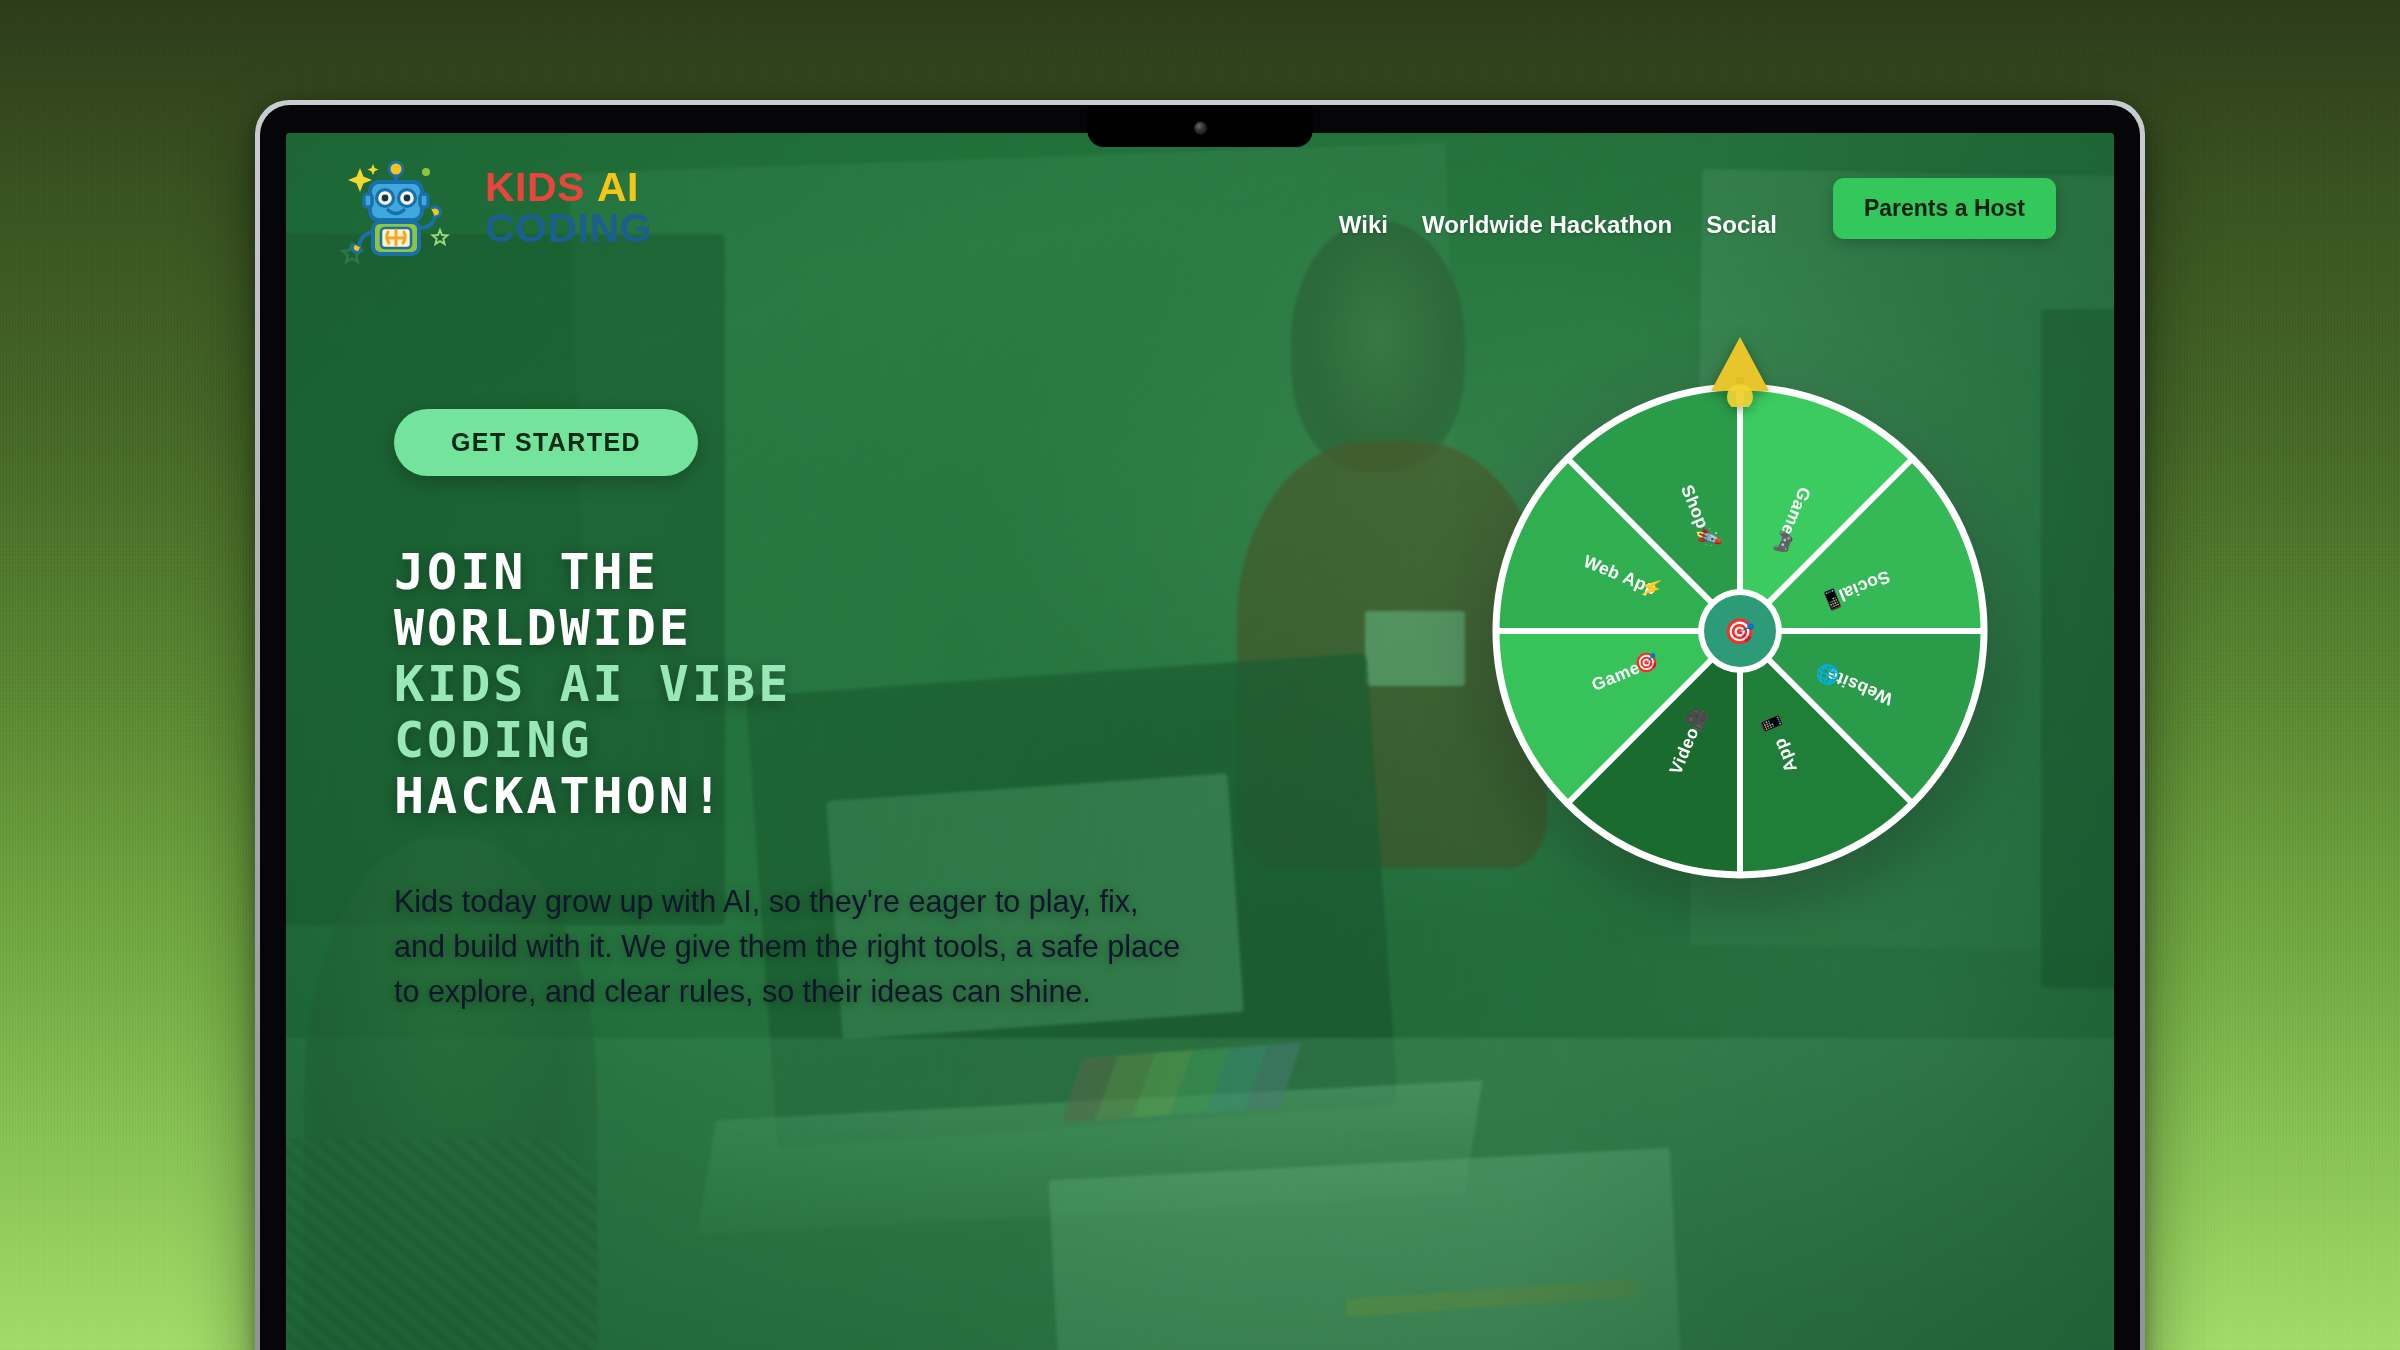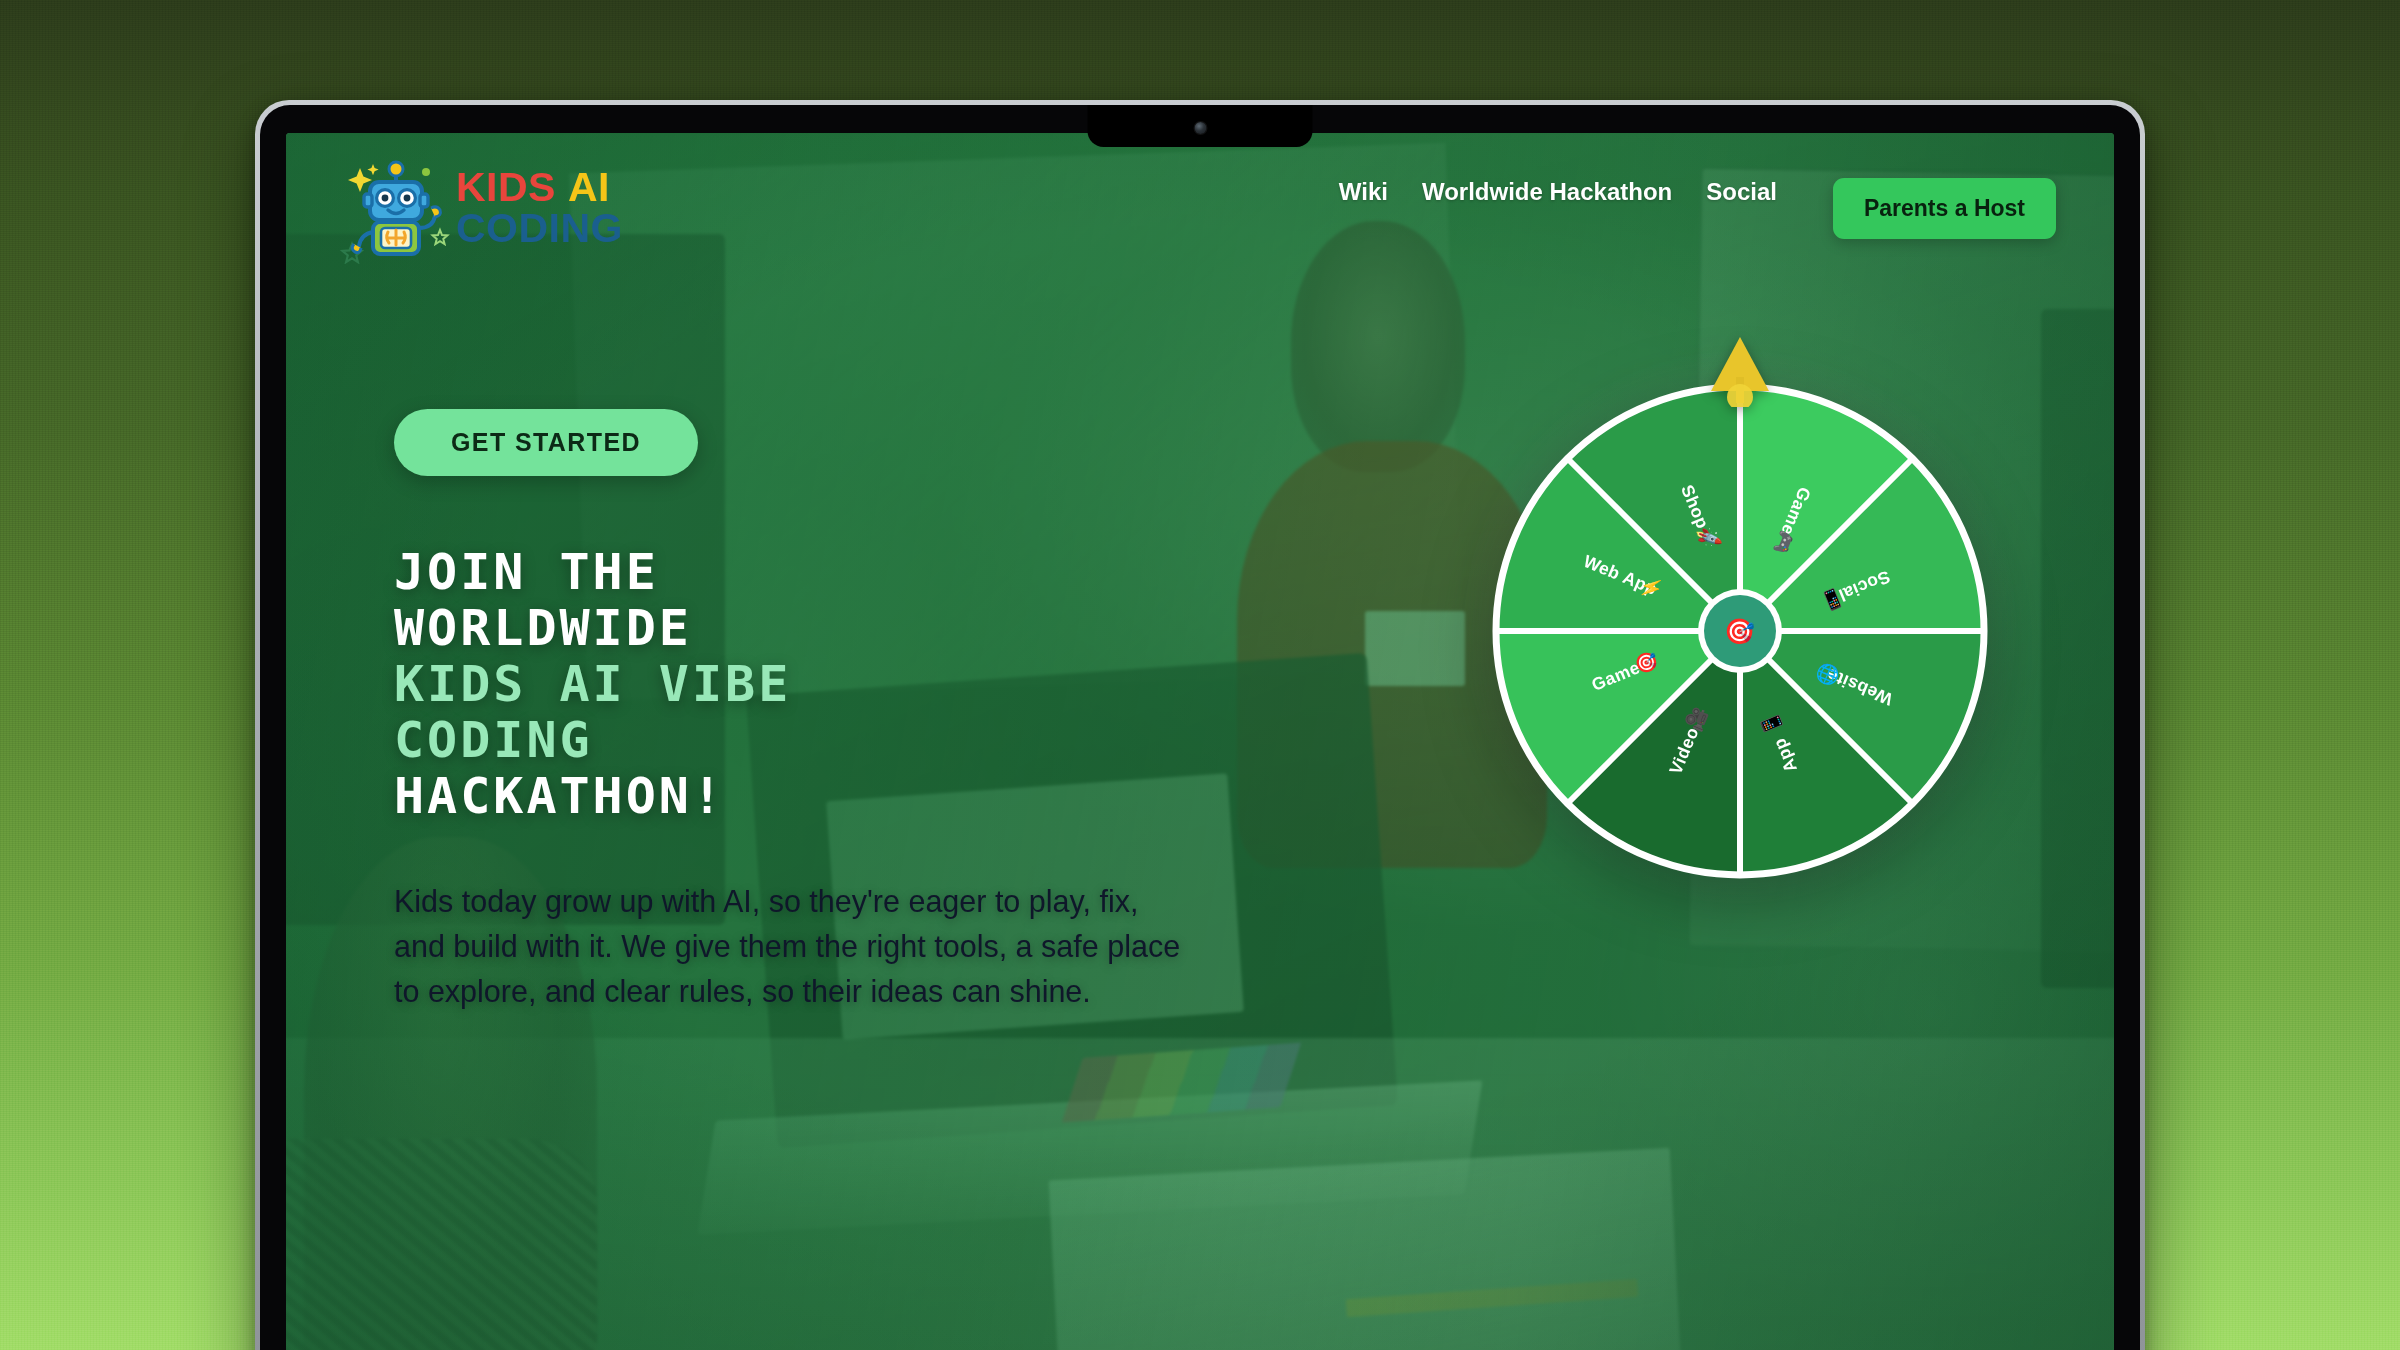--- a/index.html
+++ b/index.html
@@ -155,28 +155,28 @@
     position:absolute; inset:0;
     background:radial-gradient(ellipse 92% 86% at 48% 44%, rgba(0,0,0,0) 42%, rgba(10,46,24,.30) 100%);
   }
 
   
   #site-header{
     position:absolute; left:0; right:0; top:0; height:150px;
     display:flex; align-items:center; justify-content:space-between;
     padding:0 58px 0 54px; z-index:6;
   }
-  #logo{ display:flex; align-items:center; gap:4px; position:relative; }
+  #logo{ display:flex; align-items:center; gap:33px; position:relative; }
   #robot{ position:relative; width:112px; height:112px; flex:0 0 auto; }
   #logo-text{ display:flex; flex-direction:column; line-height:1.0; }
   #logo-line1{ font-size:41px; font-weight:800; letter-spacing:.5px; }
   #logo-line2{ font-size:41px; font-weight:800; letter-spacing:.5px; color:#1a5f8e; }
   .kids{ color:#e8453c; } .ai{ color:#f5c518; }
 
-  #nav{ display:flex; align-items:flex-start; gap:34px; }
+  #nav{ display:flex; align-items:flex-end; gap:34px; }
   .nav-link{
     color:#ffffff; font-size:24px; font-weight:700;
     text-decoration:none; white-space:nowrap;
     text-shadow:0 1px 3px rgba(0,0,0,.25);
     cursor:pointer;
   }
   #host-btn{
     background:#34c75c; color:#08220f;
     font-size:23px; font-weight:700;
     padding:17px 31px; border:none; border-radius:11px;

